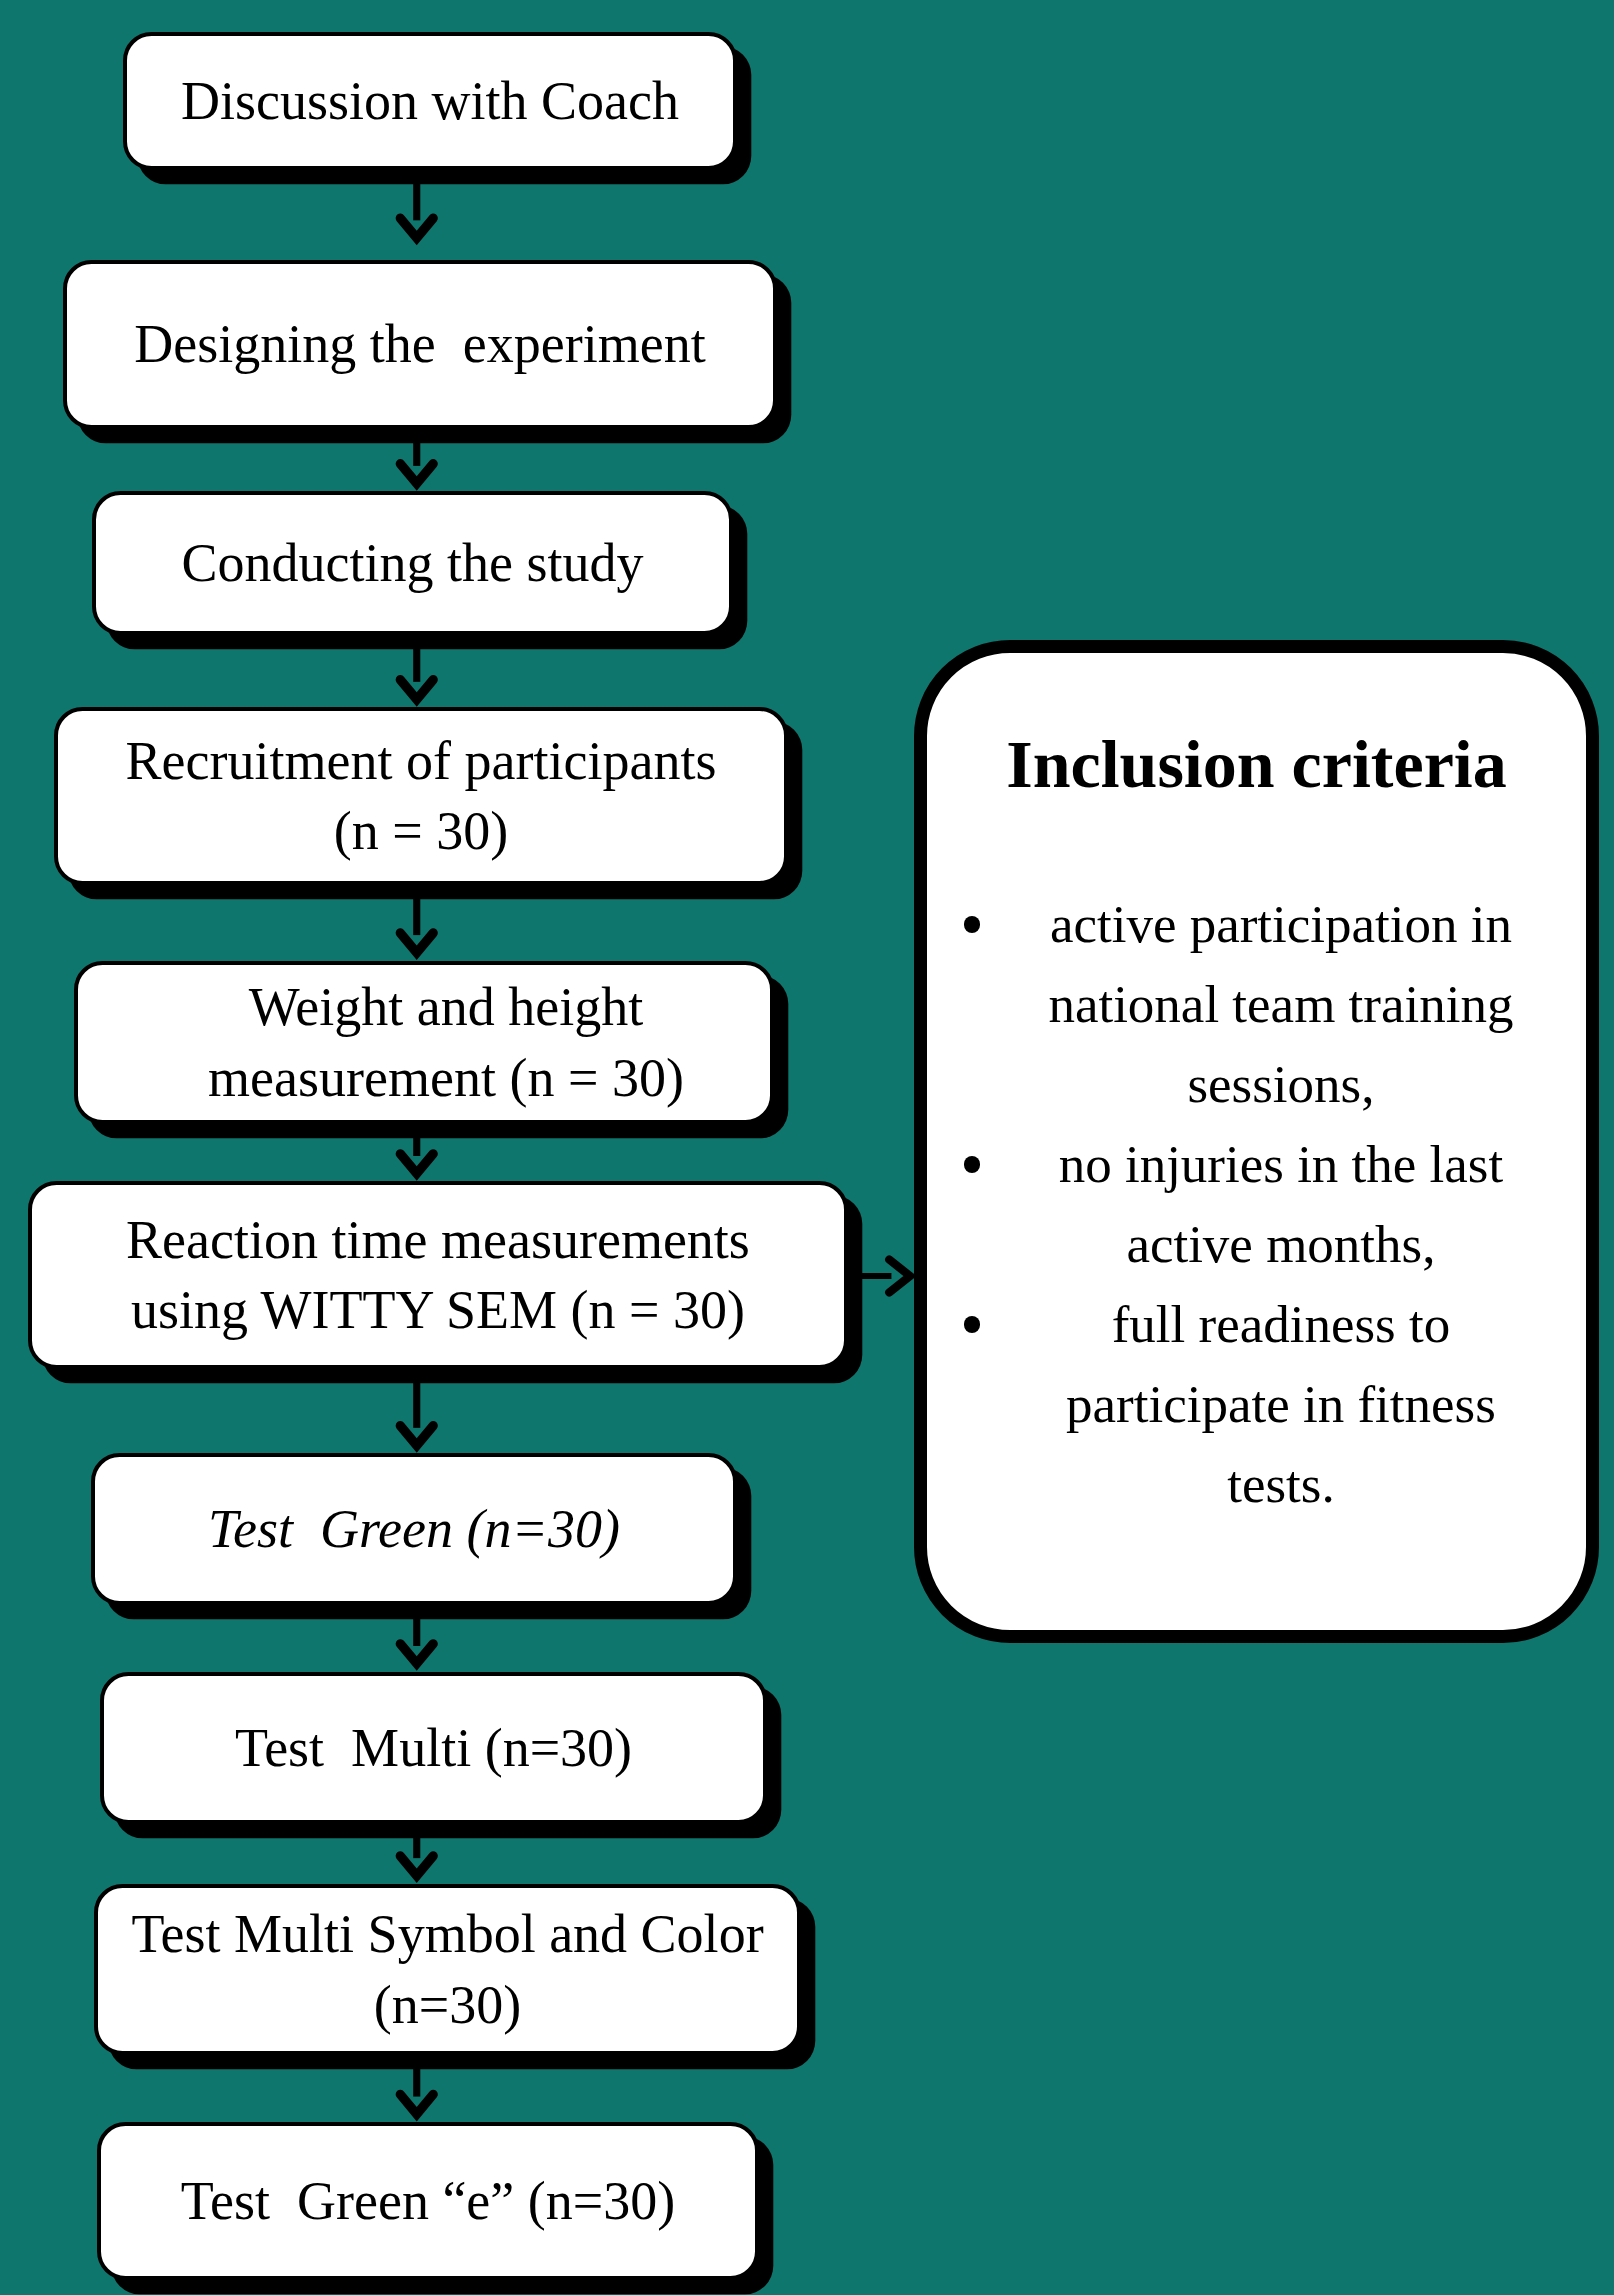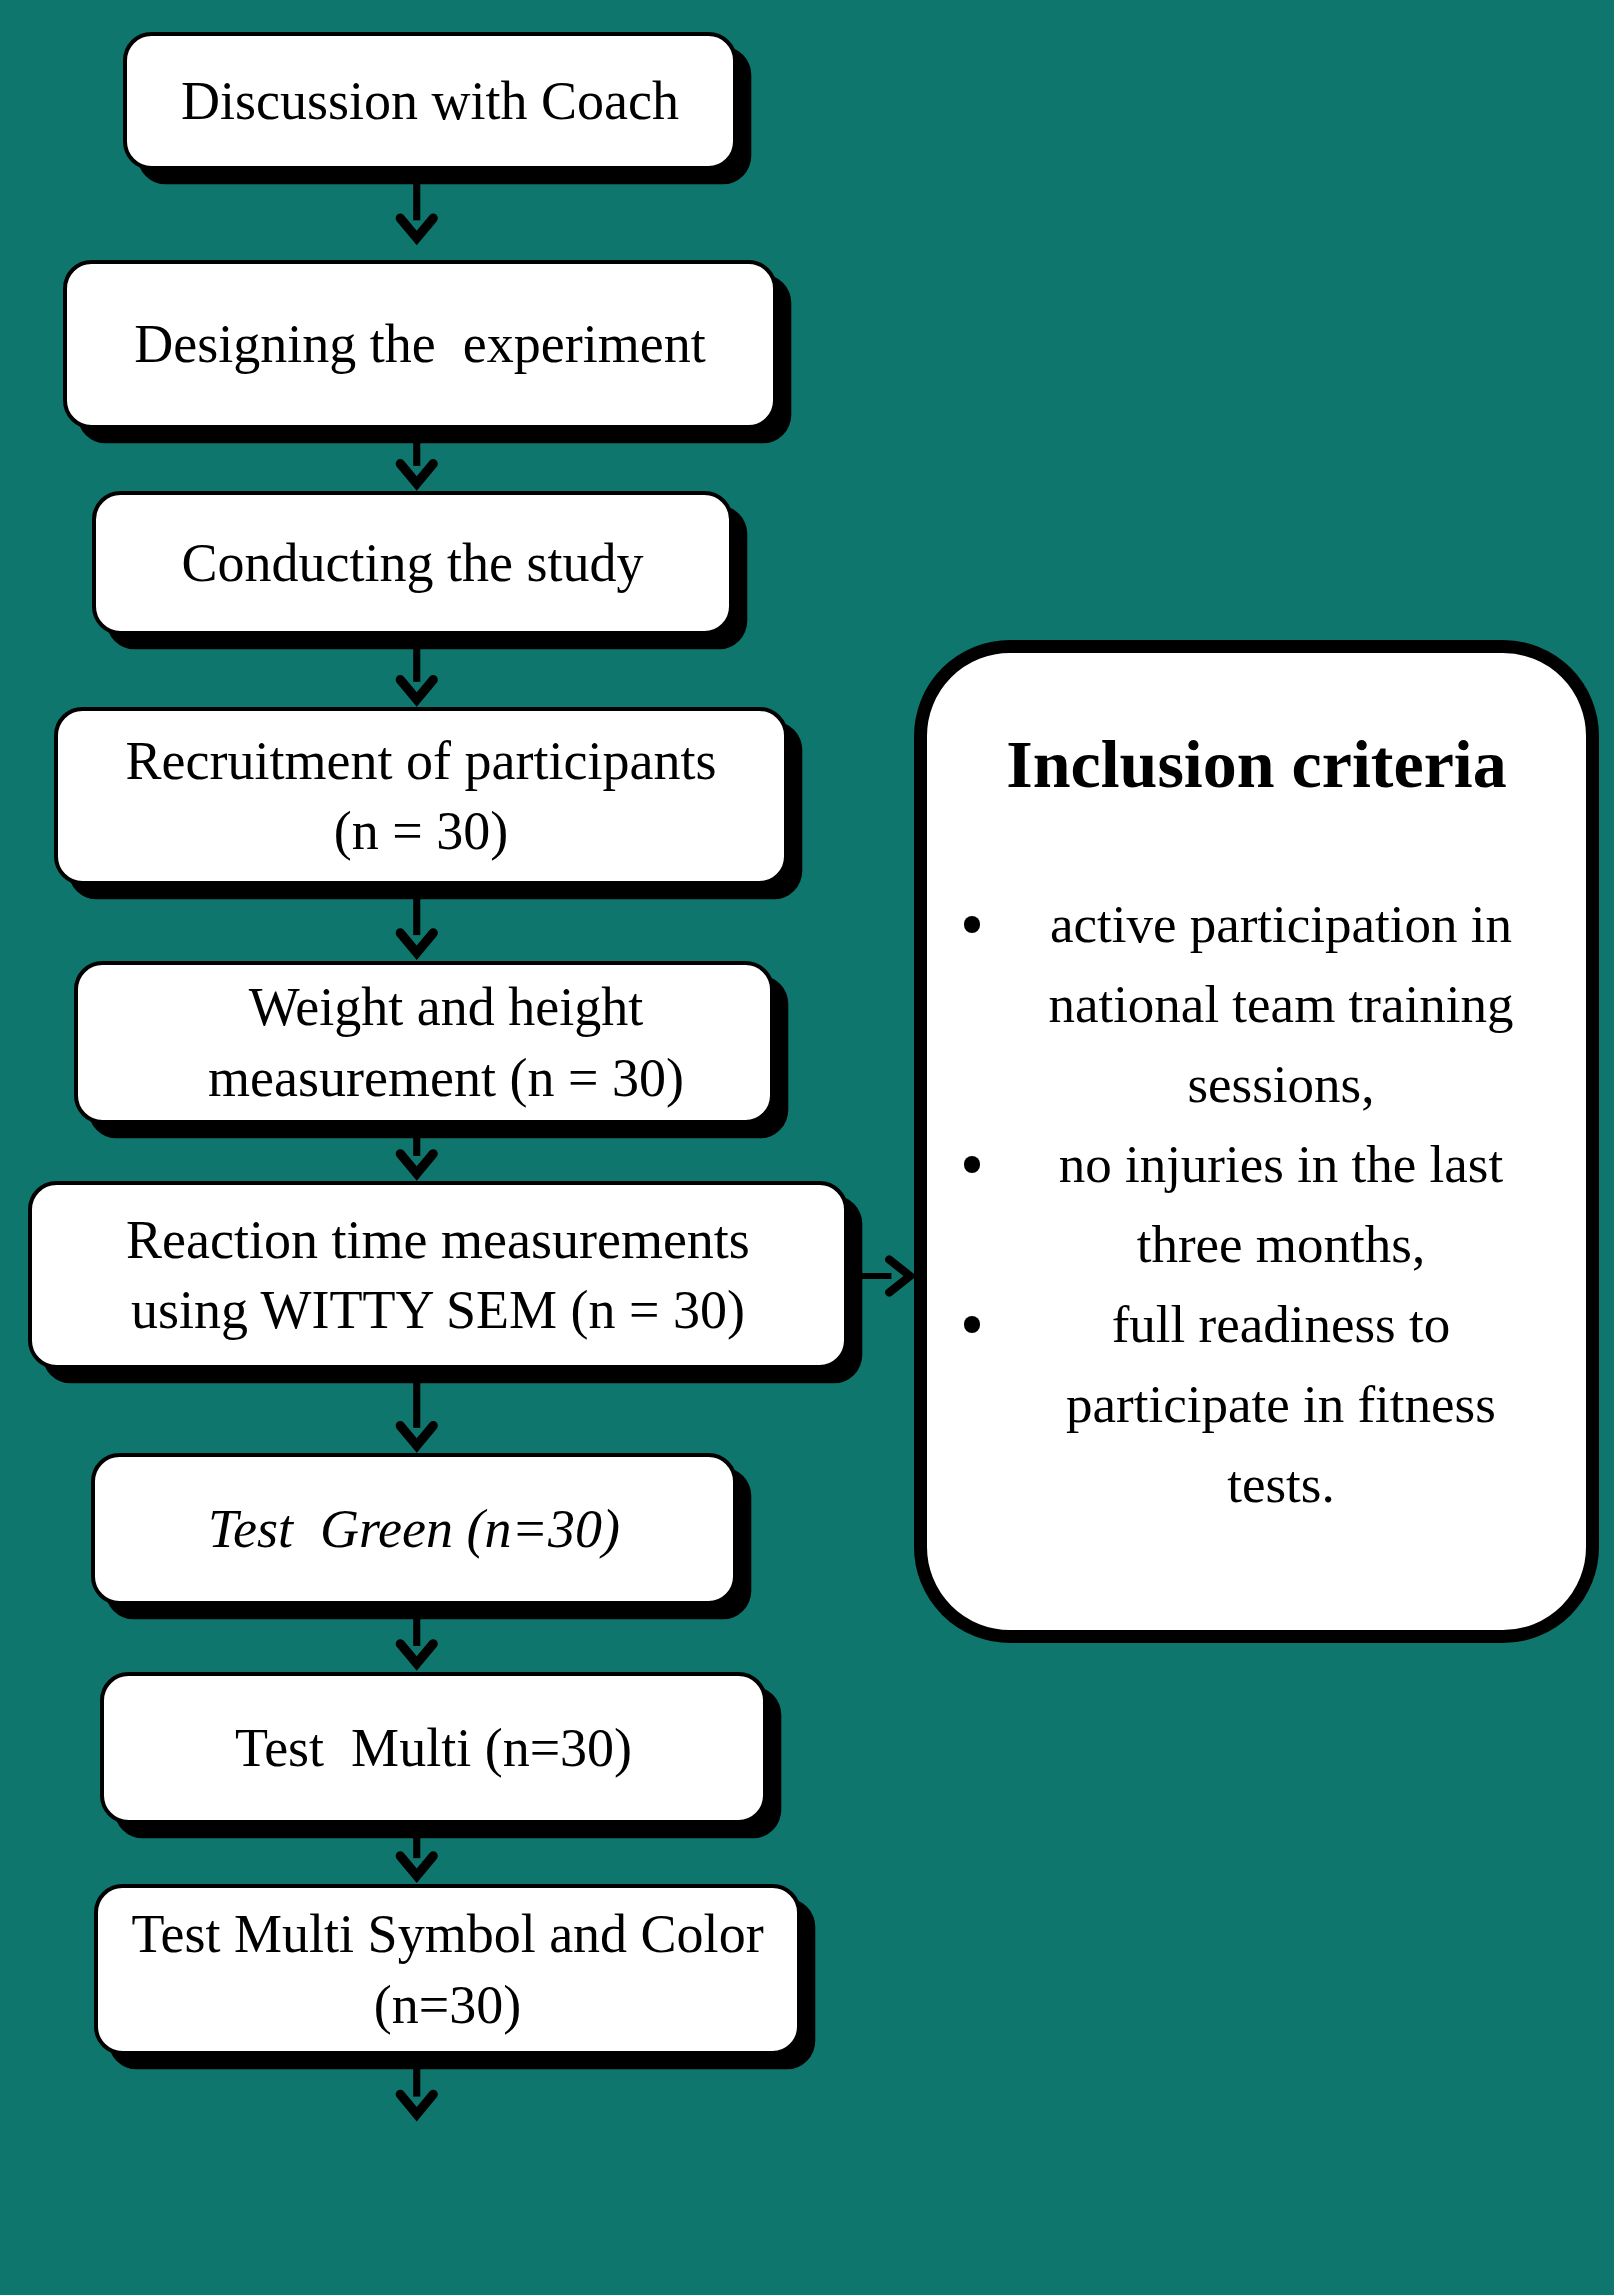--- a/index.html
+++ b/index.html
@@ -149,34 +149,35 @@
   <div class="fbox" style="left:28px; top:1181px; width:820px; height:188px;">Reaction time measurements
 using WITTY SEM (n = 30)</div>
 
   <div class="fbox" style="left:91px; top:1453px; width:646px; height:152px;font-style:italic;">Test  Green (n=30)</div>
 
   <div class="fbox" style="left:100px; top:1672px; width:667px; height:152px;">Test  Multi (n=30)</div>
 
   <div class="fbox" style="left:94px; top:1884px; width:707px; height:171px;">Test Multi Symbol and Color
 (n=30)</div>
 
+  <div class="fbox" style="left:97px; top:2122px; width:662px; height:158px;">Test  Green “e” (n=30)</div>
 
   <div class="inclusion-panel">
     <div class="inclusion-title">Inclusion criteria</div>
     <ul class="inclusion-list">
       <li class="inclusion-item">
         <span class="bullet-dot"></span>
         <span class="li-text">active participation in
 national team training
 sessions,</span>
       </li>
       <li class="inclusion-item">
         <span class="bullet-dot"></span>
         <span class="li-text">no injuries in the last
-three months,</span>
+active months,</span>
       </li>
       <li class="inclusion-item">
         <span class="bullet-dot"></span>
         <span class="li-text">full readiness to
 participate in fitness
 tests.</span>
       </li>
     </ul>
   </div>
 

